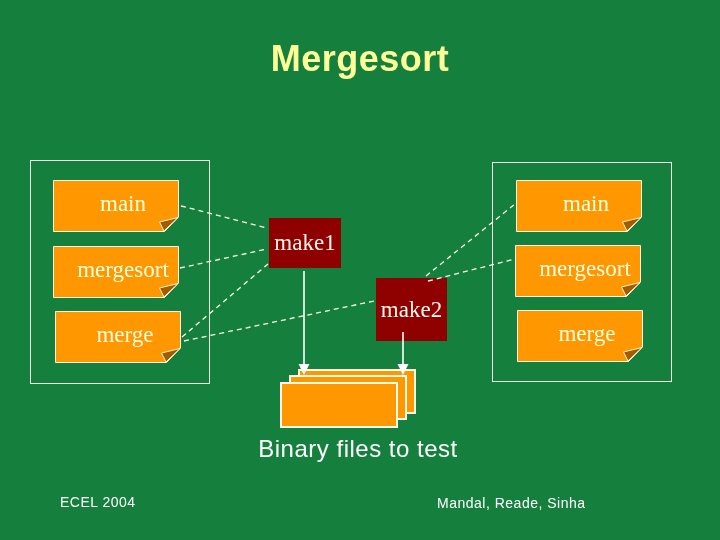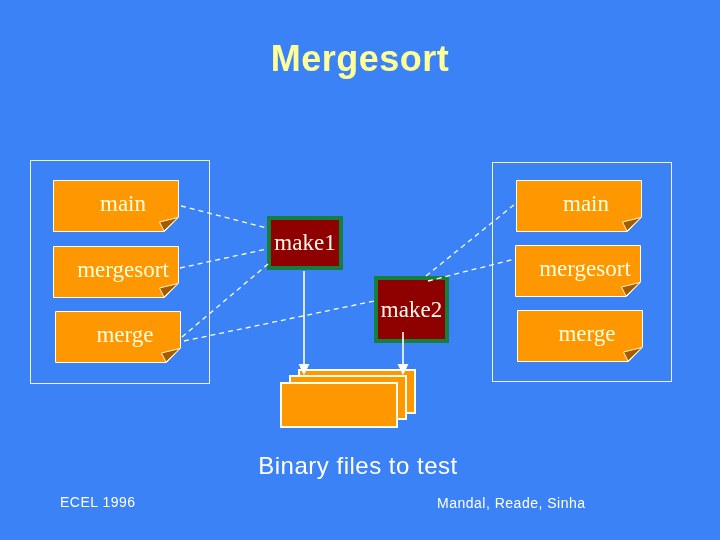--- a/index.html
+++ b/index.html
@@ -1,18 +1,18 @@
 <!DOCTYPE html>
 <html><head>
 <meta charset="utf-8">
 <style>
   html,body { margin:0; padding:0; background:#000; }
   .stage {
     position:relative; width:720px; height:540px; overflow:hidden;
-    background:#3b82f6;
+    background:#15803d;
     font-family:"Liberation Sans", sans-serif;
   }
   .slide-title {
     position:absolute; top:38px; left:0; width:100%; text-align:center;
     font-size:36px; font-weight:bold; color:#FFFF99; letter-spacing:0.5px;
   }
   .sec-heading { position:absolute; font-size:21px; color:#FFFFFF; letter-spacing:0.5px; }
   .heading-left  { left:32px;  top:108px; }
   .heading-right { left:483px; top:108px; }
 
@@ -28,39 +28,39 @@
     font-family:"Liberation Serif", serif; font-size:23px; color:#FFFFE0;
   }
   .fb-l-main      { left:53px;  top:180px; }
   .fb-l-mergesort { left:53px;  top:246px; }
   .fb-l-merge     { left:55px;  top:311px; }
   .fb-r-main      { left:516px; top:180px; }
   .fb-r-mergesort { left:515px; top:245px; }
   .fb-r-merge     { left:517px; top:310px; }
 
   .makebox {
-    position:absolute; background:#8F0000; border:4px solid #15803d;
+    position:absolute; background:#8F0000; border:2px solid #15803d;
     display:flex; align-items:center; justify-content:center;
     font-family:"Liberation Serif", serif; font-size:23px; color:#FFF8EC;
     box-sizing:border-box;
   }
   .make1 { left:267px; top:216px; width:76px; height:54px; }
   .make2 { left:374px; top:276px; width:75px; height:67px; }
 
   .stackbox {
     position:absolute; width:118px; height:45px;
     background:#FF9800; border:2px solid #FFFFF0; box-sizing:border-box;
   }
   .stack-back  { left:298px; top:369px; }
   .stack-mid   { left:289px; top:375px; }
   .stack-front { left:280px; top:382px; height:46px; }
 
   .caption {
     position:absolute; top:435px; left:0; width:716px; text-align:center;
-    font-size:24px; color:#FFFFFF; letter-spacing:0.5px;margin-top:17px;
+    font-size:24px; color:#FFFFFF; letter-spacing:0.5px;
   }
   .footer { position:absolute; font-size:14px; color:#FFFFFF; letter-spacing:0.5px; }
   .footer-left  { left:60px;  top:494px; }
   .footer-right { left:437px; top:495px; }
 
   .lines-layer { position:absolute; left:0; top:0; pointer-events:none; z-index:20; }
 </style>
 </head>
 <body>
 
@@ -137,16 +137,16 @@
       <line x1="403" y1="332" x2="403" y2="365"></line>
     </g>
     <g fill="#FFFFFF" stroke="none">
       <polygon points="298.5,364 309.5,364 304,375"></polygon>
       <polygon points="397.5,364 408.5,364 403,375"></polygon>
     </g>
   </svg>
 
   <div class="caption">Binary files to test</div>
 
-  <div class="footer footer-left">ECEL 1996</div>
+  <div class="footer footer-left">ECEL 2004</div>
   <div class="footer footer-right">Mandal, Reade, Sinha</div>
 
 </div>
 
 </body></html>

